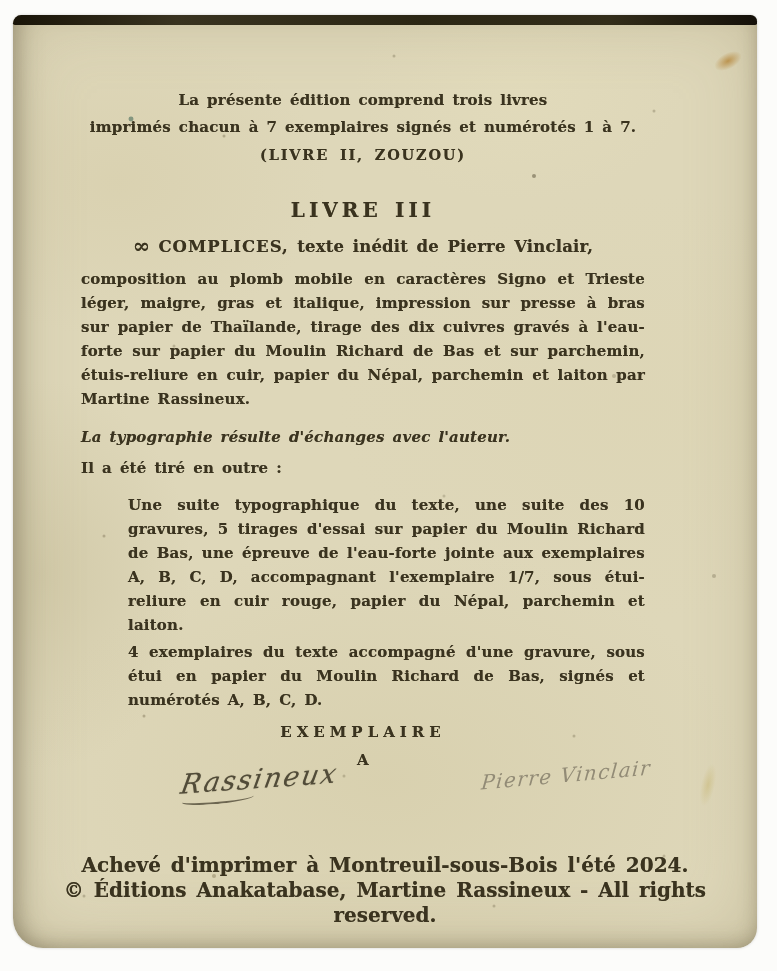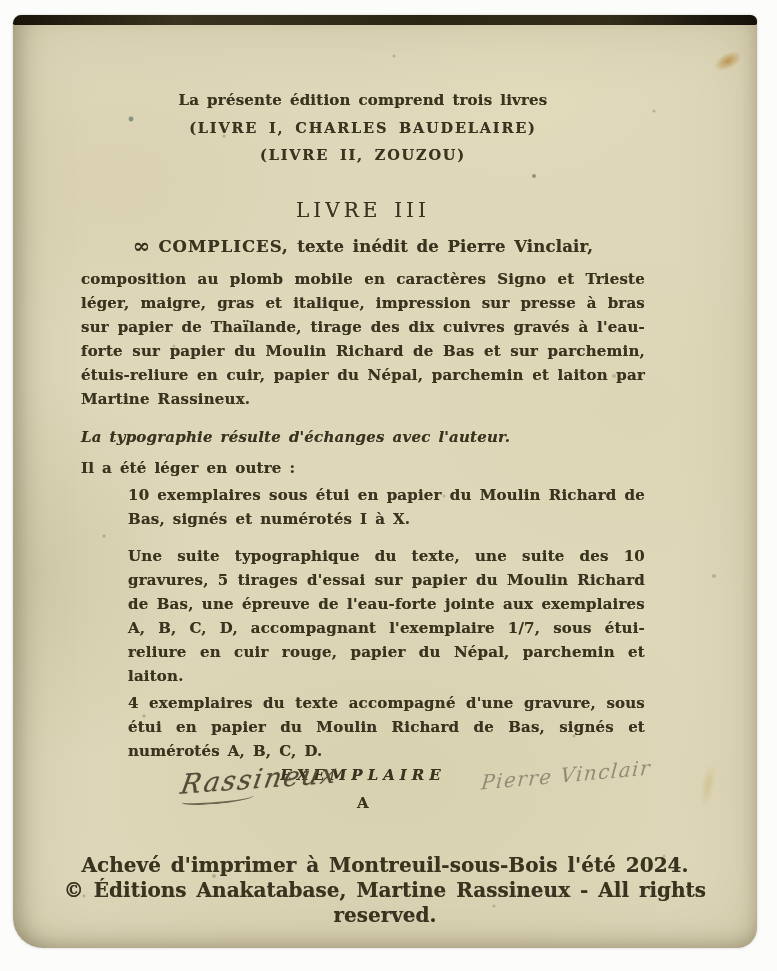--- a/index.html
+++ b/index.html
@@ -98,44 +98,44 @@
     letter-spacing: .2px;
     word-spacing: 2.5px;
     text-shadow: 0 0 .5px rgba(58,51,31,.6);
   }
   .edition-note { text-align: center; line-height: 27px; }
   .edition-note .caps { letter-spacing: 1.8px; word-spacing: 4px; font-size: 14.5px; }
   .book-title {
     margin: 29px 0 0;
     text-align: center;
     font-size: 20px;
-    font-weight: 400;
+    font-weight: 700;
     letter-spacing: 4px;
     line-height: 26px;
   }
   .work-line {
     margin-top: 10px;
     text-align: center;
     font-size: 16.5px;
     line-height: 26px;
   }
   .work-line .inf { font-size: 21px; font-weight: 700; vertical-align: -1px; margin-right: 8px; }
   .work-line .work-title { letter-spacing: 1px; text-align: center; }
   p { margin: 0; }
   .para { margin-top: 7px; text-align: justify; }
   .italic-note { margin-top: 14px; font-style: italic; }
   .intro { margin-top: 7px; }
   .item { margin-left: 47px; margin-top: 3px; text-align: justify; }
   .item.gap { margin-top: 13px; }
   .item.gap2 { }
   .exemplaire-label {
+    margin-top: 8px;
     text-align: center;
     letter-spacing: 5px;
     font-size: 15px;
-    font-style: italic;
   }
   .exemplaire-number { margin-top: 4px; text-align: center; }
   
   .sig-ink {
     position: absolute;
     left: 168px; top: 748px;
     font-style: italic;
     font-size: 27px;
     color: #514b38;
     letter-spacing: 2px;
@@ -182,38 +182,37 @@
 
     <div class="top-edge"></div>
     <div class="stain"></div>
     <div class="streak"></div>
     <div class="specks"></div>
 
     <div class="content">
 
       <div class="edition-note">
         <div>La présente édition comprend trois livres</div>
-        <div class="caps">(LIVRE I, CHARLES BAUDELAIRE)</div>
+        <div>imprimés chacun à 7 exemplaires signés et numérotés 1 à 7.</div>
         <div class="caps">(LIVRE II, ZOUZOU)</div>
       </div>
 
       <h1 class="book-title">LIVRE III</h1>
 
       <div class="work-line">
         <span class="inf">∞</span><span class="work-title">COMPLICES,</span>
         <span>texte inédit de Pierre Vinclair,</span>
       </div>
 
       <p class="para">composition au plomb mobile en caractères Signo et Trieste léger, maigre, gras et italique, impression sur presse à bras sur papier de Thaïlande, tirage des dix cuivres gravés à l'eau-forte sur papier du Moulin Richard de Bas et sur parchemin, étuis-reliure en cuir, papier du Népal, parchemin et laiton par Martine Rassineux.</p>
 
       <p class="italic-note">La typographie résulte d'échanges avec l'auteur.</p>
 
-      <p class="intro">Il a été léger en outre :</p>
-
-      <p class="item">10 exemplaires sous étui en papier du Moulin Richard de Bas, signés et numérotés I à X.</p>
+      <p class="intro">Il a été tiré en outre :</p>
+
       <p class="item gap">Une suite typographique du texte, une suite des 10 gravures, 5 tirages d'essai sur papier du Moulin Richard de Bas, une épreuve de l'eau-forte jointe aux exemplaires A, B, C, D, accompagnant l'exemplaire 1/7, sous étui-reliure en cuir rouge, papier du Népal, parchemin et laiton.</p>
       <p class="item gap2">4 exemplaires du texte accompagné d'une gravure, sous étui en papier du Moulin Richard de Bas, signés et numérotés A, B, C, D.</p>
 
       <div class="exemplaire-label">EXEMPLAIRE</div>
       <div class="exemplaire-number">A</div>
     </div>
 
     <span class="sig-ink">Rassineux</span>
     <span class="sig-pencil">Pierre Vinclair</span>
 

